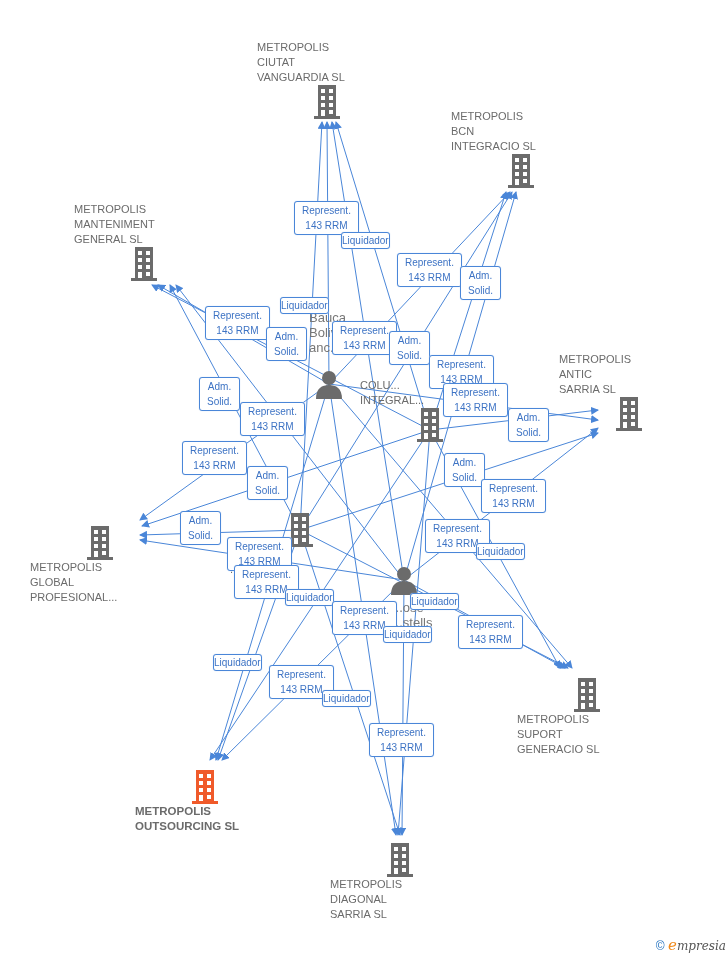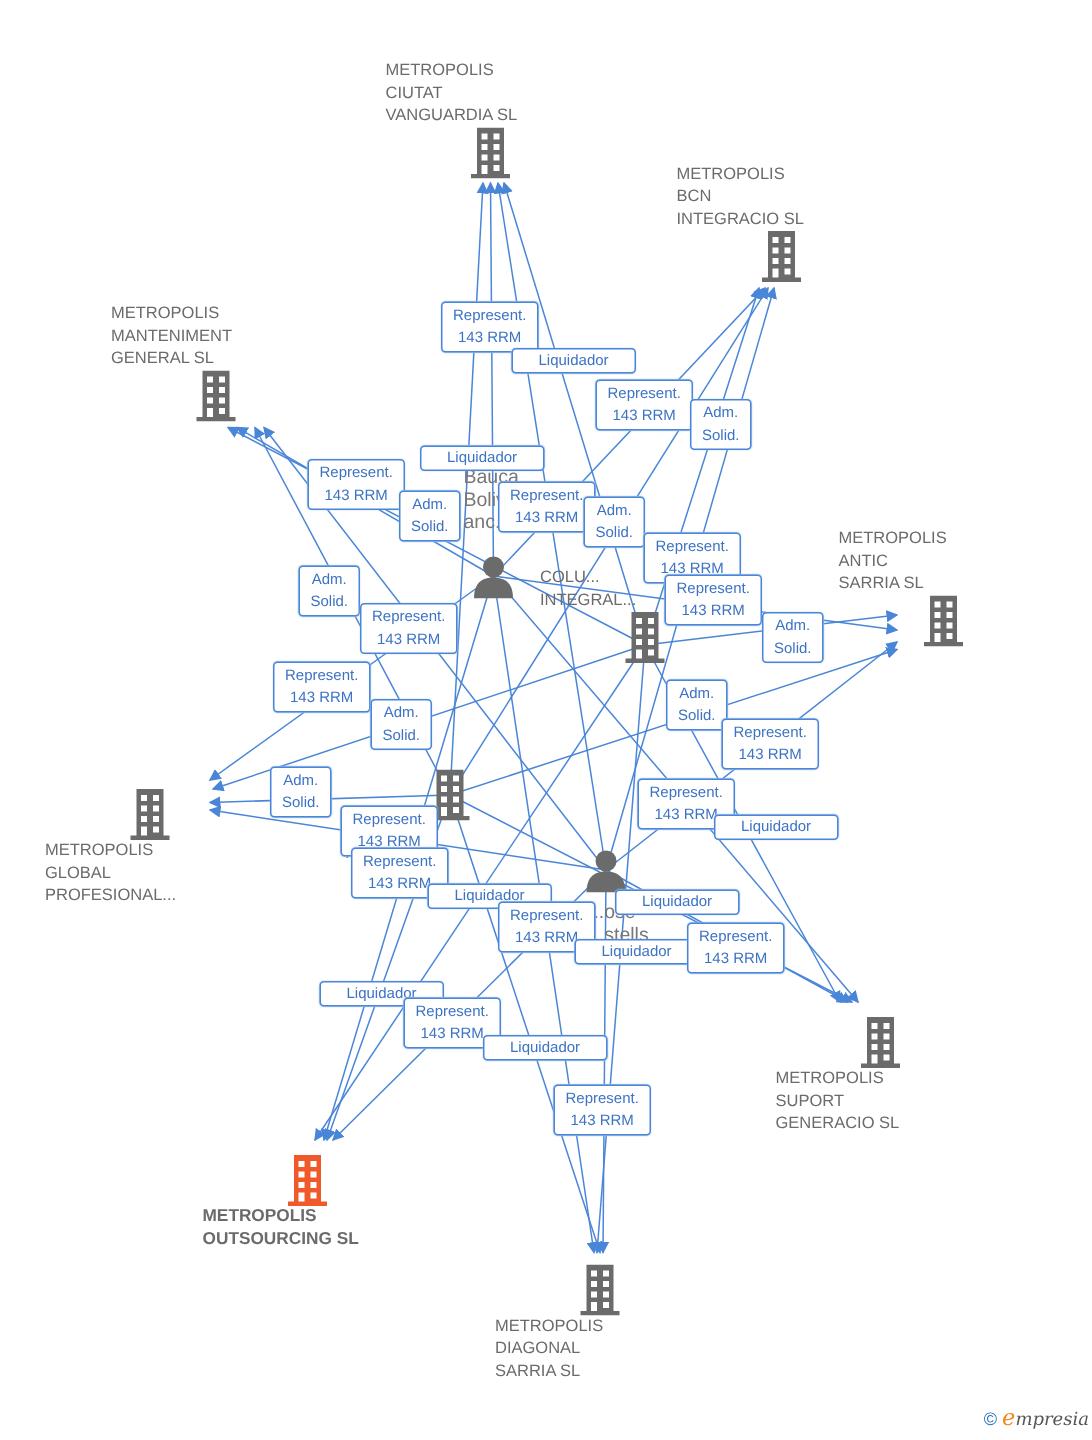--- a/index.html
+++ b/index.html
@@ -6,21 +6,21 @@
   body { width: 728px; height: 960px; position: relative; overflow: hidden;
          font-family: "Liberation Sans", "DejaVu Sans", sans-serif; }
   #graph { position: absolute; left: 0; top: 0; width: 728px; height: 960px; }
   .edge { stroke: #4a86d8; stroke-width: 1; fill: none; }
   .node { position: absolute; text-align: left; color: #6b6b6b; font-size: 11px; line-height: 15px; }
   .node .name { display: block; white-space: pre-line; }
   .node.focus .name { color: #6b6b6b; font-weight: bold; font-size: 11.5px; }
   .icon { display: block; margin: 0 auto; }
   .rel { position: absolute; background: #ffffff; border: 1px solid #4a86d8; border-radius: 3px;
          color: #3d73c4; font-size: 10px; line-height: 15px; text-align: center;
-         padding: 0 17px; white-space: pre-line; box-shadow: 0 0 1px #aac6ee; }
+         padding: 0 0; white-space: pre-line; box-shadow: 0 0 1px #aac6ee; }
   .person-label { position: absolute; color: #777; font-size: 13px; line-height: 15px; white-space: pre-line; }
   .footer { position: absolute; right: 2px; bottom: 6px; font-size: 12px; color: #1f6fbe; }
   .footer .brand { color: #555; font-style: italic; font-family: "DejaVu Serif", serif; margin-top: 20px; }
   .footer .brand b { color: #f08a1c; font-size: 15px; font-weight: normal; }
 </style>
 </head>
 <body>
 
 <svg id="graph" viewBox="0 0 728 960" xmlns="http://www.w3.org/2000/svg">
   <defs>

